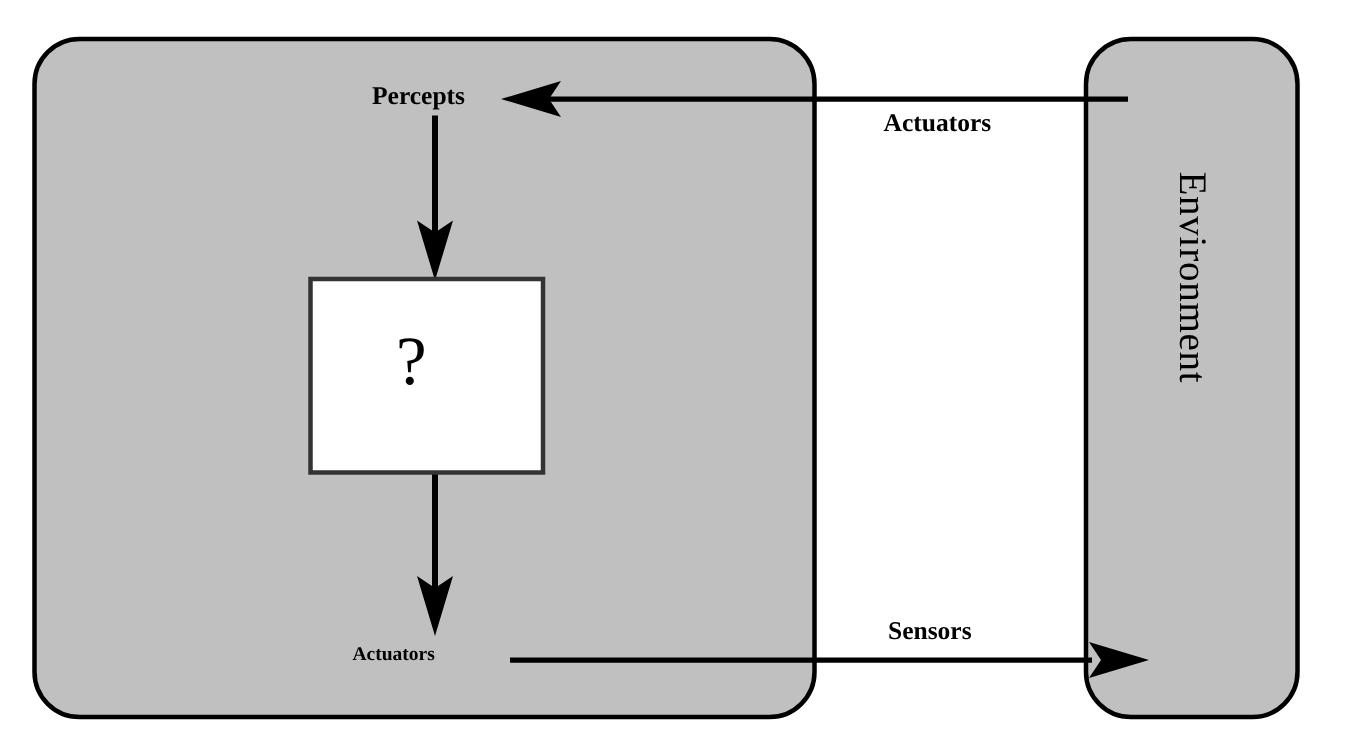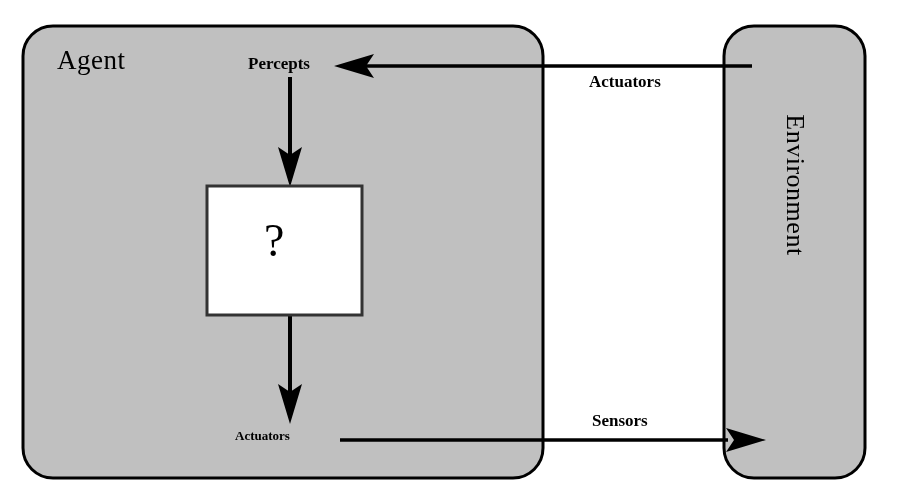--- a/index.html
+++ b/index.html
@@ -94,21 +94,20 @@
 
     <line x1="290" y1="77" x2="290" y2="168" stroke="#000000" stroke-width="4"></line>
     <polygon points="290,187 278,147 290,155 302,147" fill="#000000"></polygon>
 
     <line x1="290" y1="315" x2="290" y2="402" stroke="#000000" stroke-width="4"></line>
     <polygon points="290,424 278,384 290,392 302,384" fill="#000000"></polygon>
 
     <rect x="207" y="186" width="155" height="129" fill="#FFFFFF" stroke="#333333" stroke-width="3"></rect>
   </svg>
 
-  <div class="lbl" id="agent-title">Agent</div>
 
   <div class="lbl" id="sensors-label">Percepts</div>
 
   <div class="lbl" id="actuators-label">Actuators</div>
 
   <div class="lbl" id="percepts-label">Actuators</div>
 
   <div class="lbl" id="actions-label">Sensors</div>
 
   <div class="lbl" id="qmark-label">?</div>

